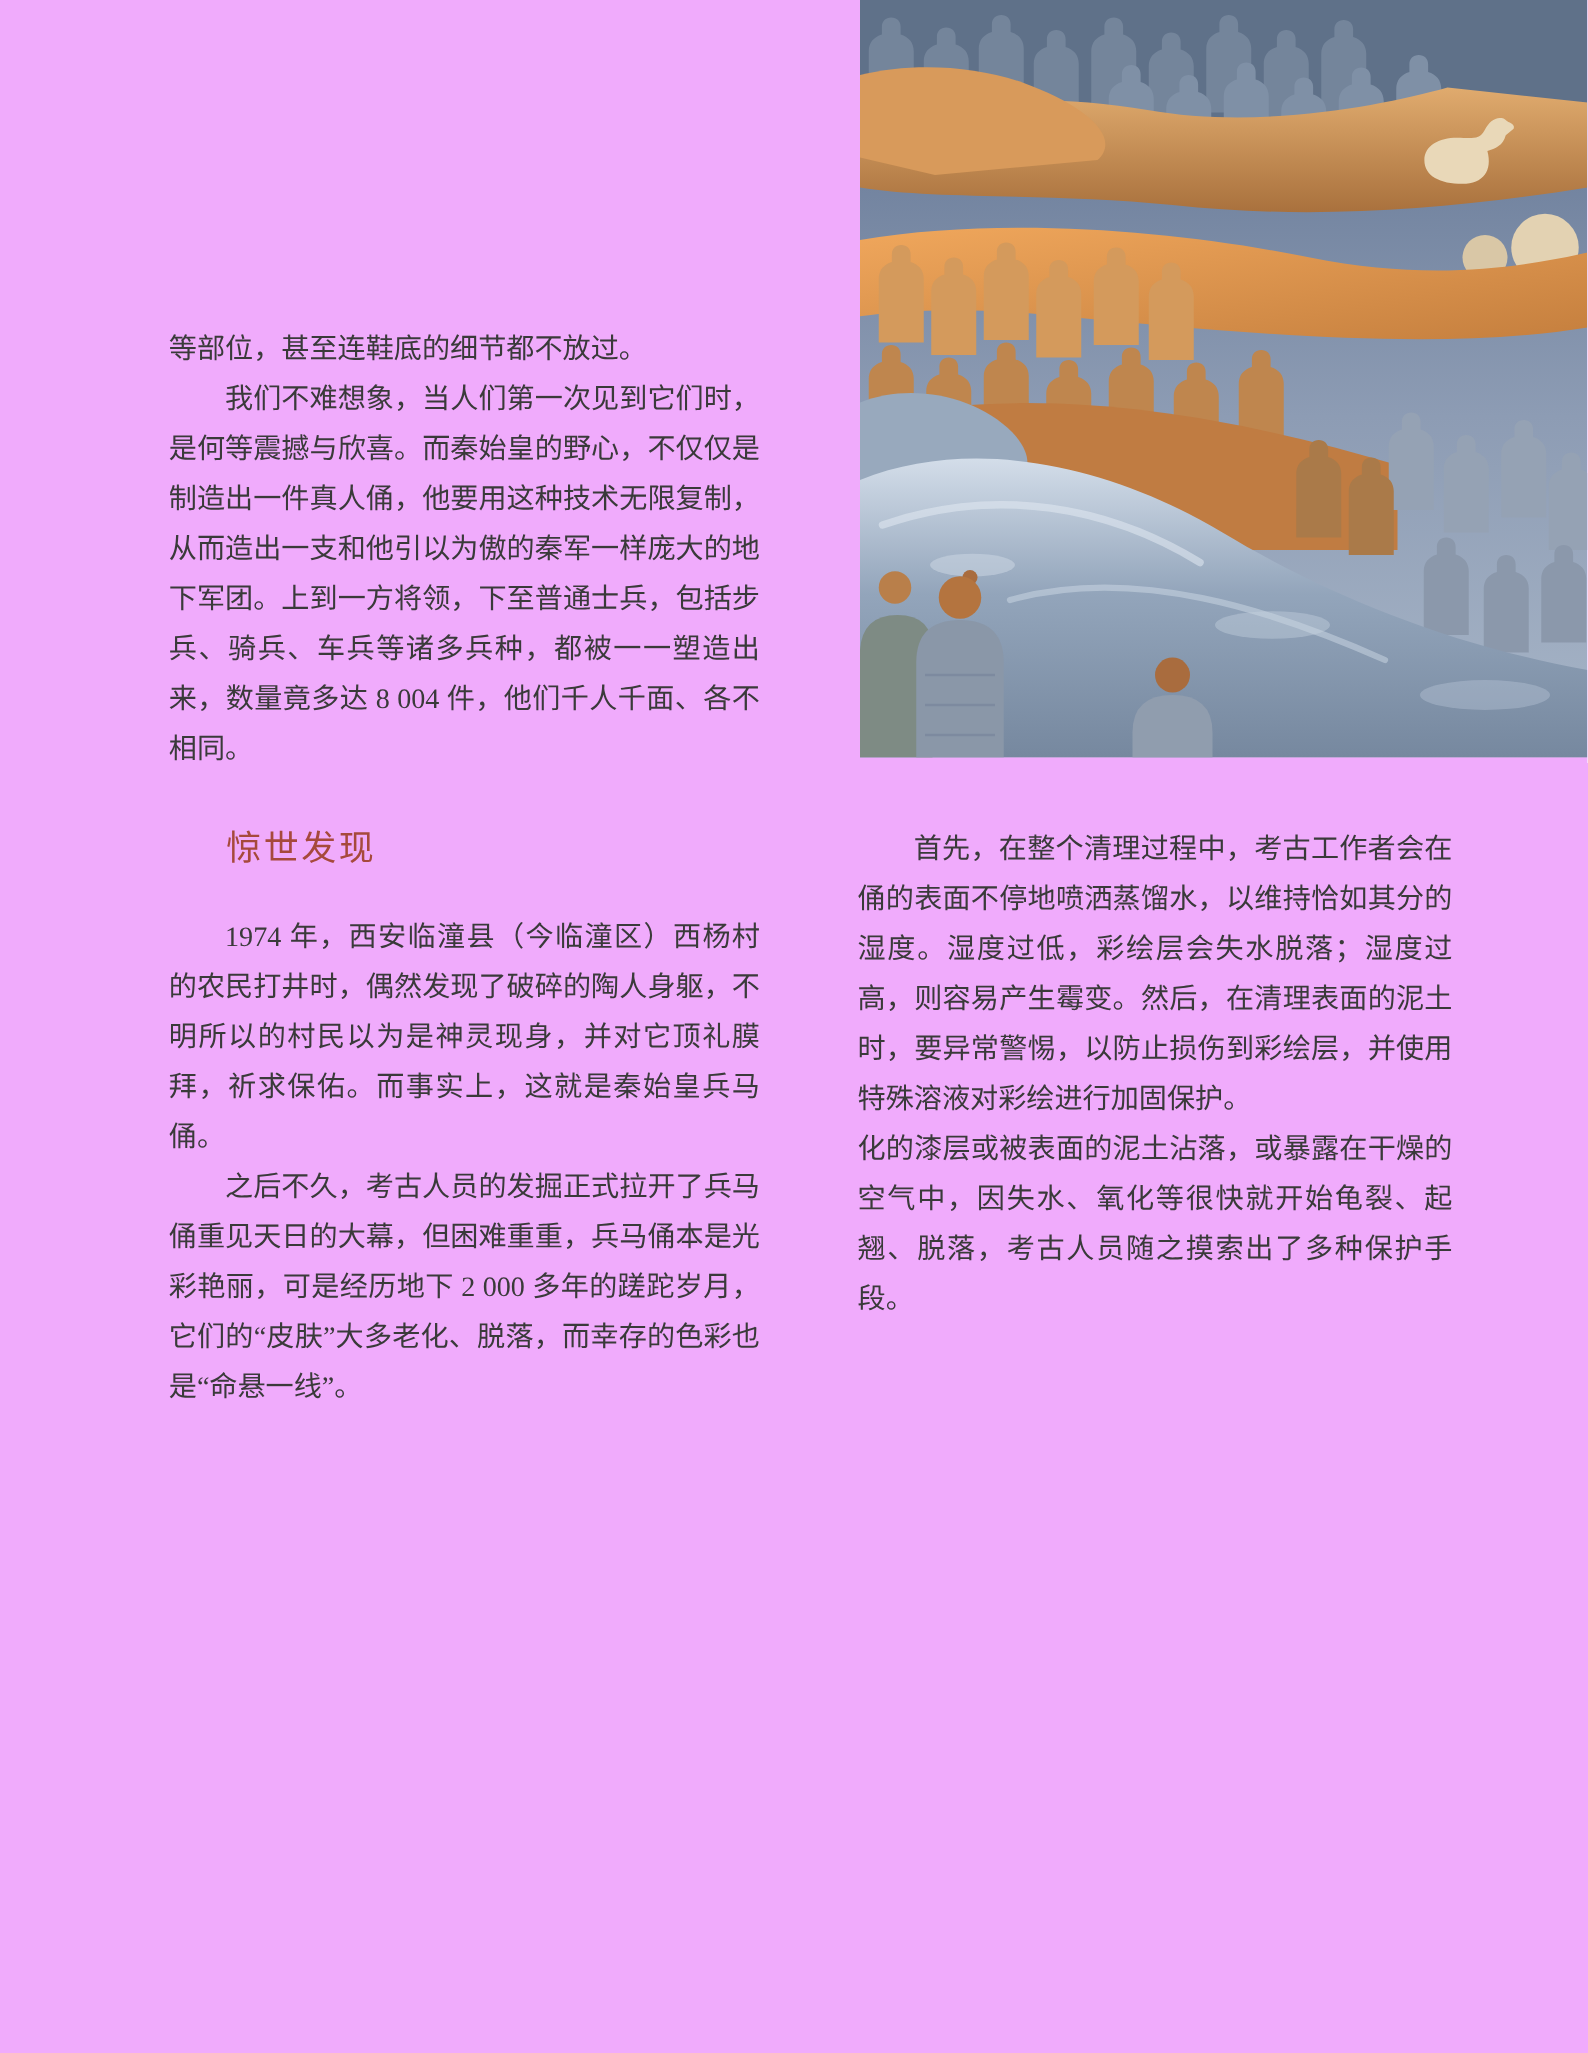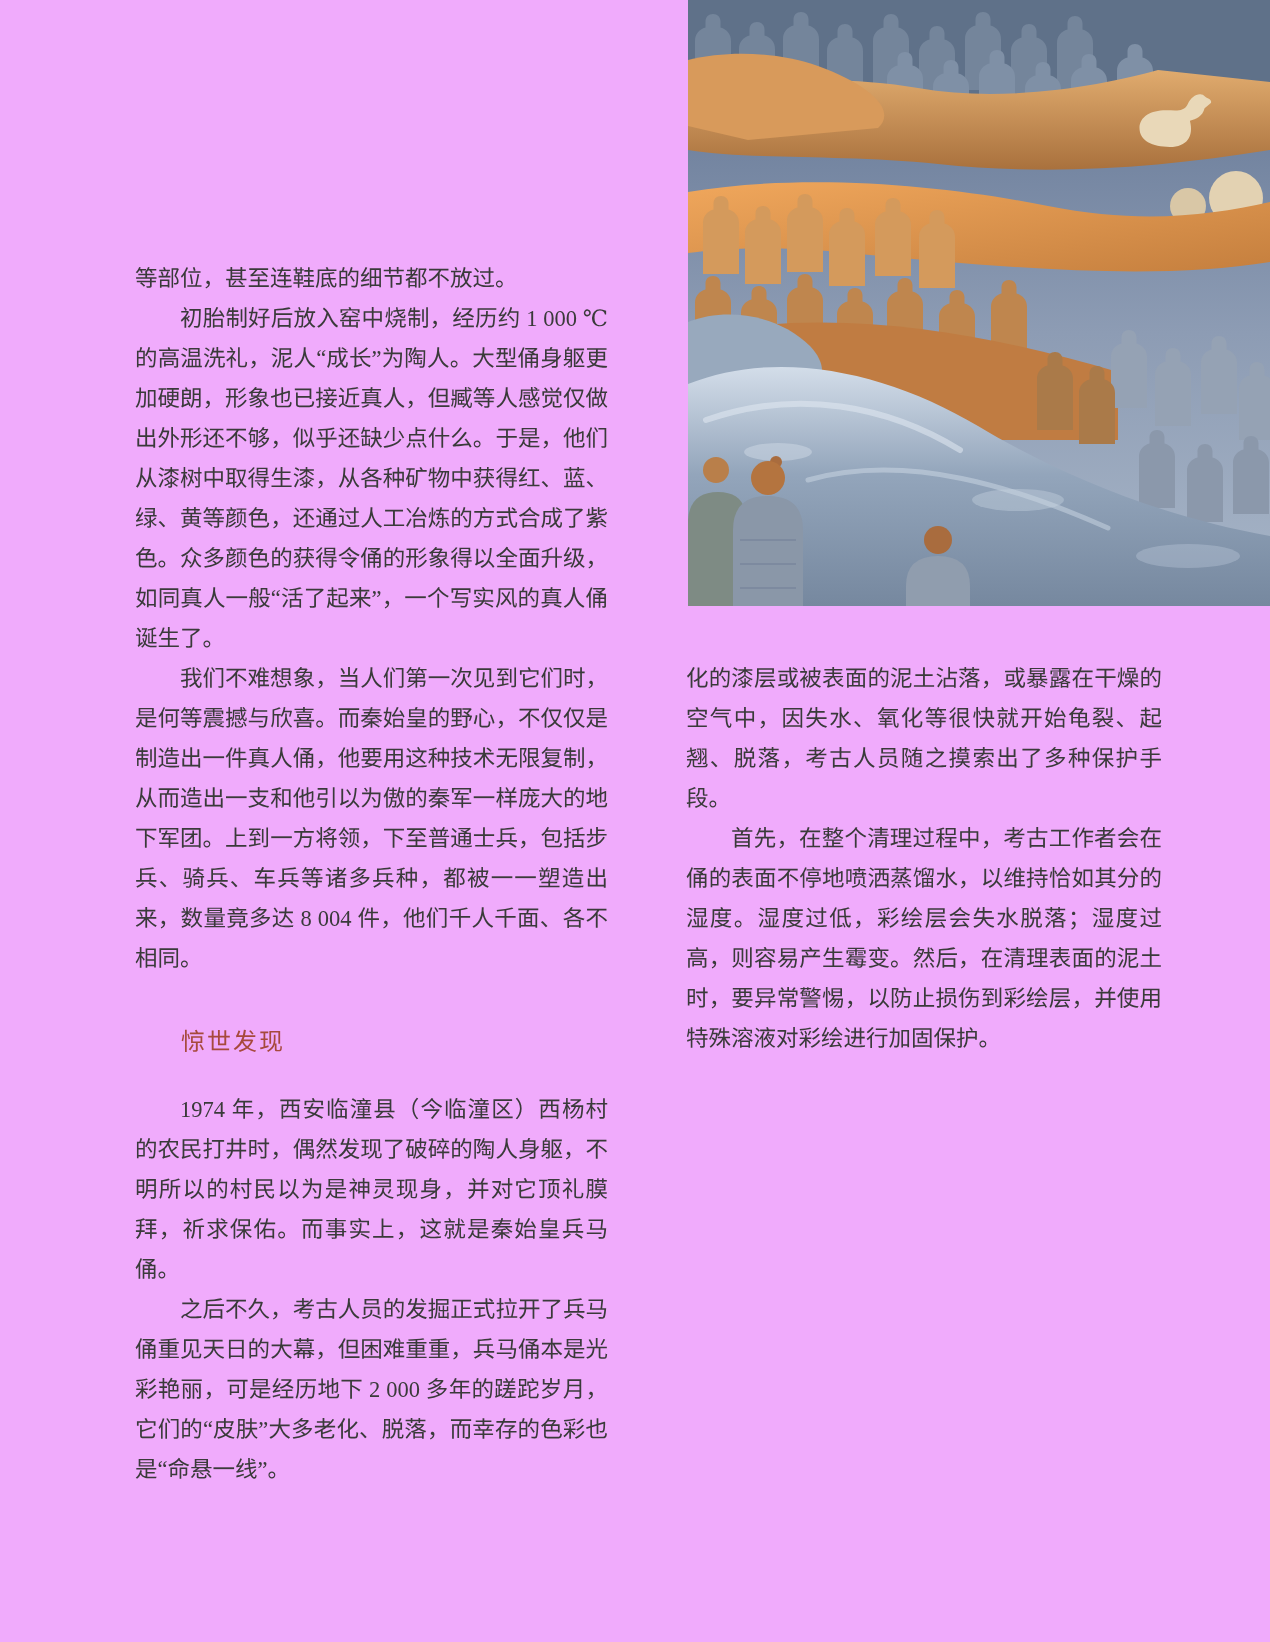--- a/index.html
+++ b/index.html
@@ -31,23 +31,23 @@
     line-height: 40px;
     text-align: justify;
   }
   .col-left  { left: 135px; top: 259px; width: 473px; }
   .col-right { left: 686px; top: 659px; width: 476px; }
 
   .para { margin: 0; text-indent: 2em; }
   .para.no-indent { text-indent: 0; }
 
   .heading {
-    font-family: Liberation Serif, serif;
+    font-family: Liberation Mono, monospace;
     font-weight: normal;
-    font-size: 24px;
+    font-size: 28px;
     line-height: 34px;
     color: #a6493c;
     margin: 46px 0 31px 0;
     padding-left: 46px;
     text-indent: 0;
     letter-spacing: 2px;
   }
 
   .endmark {
     display: inline-block;
@@ -190,27 +190,26 @@
         <path d="M45 606 L45 530 Q45 496 80 496 Q115 496 115 530 L115 606 Z" fill="#8a97a8"></path>
         <path d="M52 540 H108 M52 564 H108 M52 588 H108" stroke="#76839a" stroke-width="2" opacity="0.6"></path>
         <circle cx="250" cy="540" r="14" fill="#a96c3e"></circle>
         <path d="M218 606 L218 586 Q218 556 250 556 Q282 556 282 586 L282 606 Z" fill="#909dae"></path>
       </g>
     </svg>
   </figure>
 
   <section class="col col-left">
     <p class="para no-indent">等部位，甚至连鞋底的细节都不放过。</p>
-    <p class="para">初胎制好后放入窑中烧制，经历约 1 000 ℃的高温洗礼，泥人“成长”为陶人。大型俑身躯更加硬朗，形象也已接近真人，但臧等人感觉仅做出外形还不够，似乎还缺少点什么。于是，他们从漆树中取得生漆，从各种矿物中获得红、蓝、绿、黄等颜色，还通过人工冶炼的方式合成了紫色。众多颜色的获得令俑的形象得以全面升级，如同真人一般“活了起来”，一个写实风的真人俑诞生了。</p>
     <p class="para">我们不难想象，当人们第一次见到它们时，是何等震撼与欣喜。而秦始皇的野心，不仅仅是制造出一件真人俑，他要用这种技术无限复制，从而造出一支和他引以为傲的秦军一样庞大的地下军团。上到一方将领，下至普通士兵，包括步兵、骑兵、车兵等诸多兵种，都被一一塑造出来，数量竟多达 8 004 件，他们千人千面、各不相同。</p>
 
     <h2 class="heading">惊世发现</h2>
 
     <p class="para">1974 年，西安临潼县（今临潼区）西杨村的农民打井时，偶然发现了破碎的陶人身躯，不明所以的村民以为是神灵现身，并对它顶礼膜拜，祈求保佑。而事实上，这就是秦始皇兵马俑。</p>
     <p class="para">之后不久，考古人员的发掘正式拉开了兵马俑重见天日的大幕，但困难重重，兵马俑本是光彩艳丽，可是经历地下 2 000 多年的蹉跎岁月，它们的“皮肤”大多老化、脱落，而幸存的色彩也是“命悬一线”。</p>
   </section>
 
   <section class="col col-right">
+    <p class="para">首先，在整个清理过程中，考古工作者会在俑的表面不停地喷洒蒸馏水，以维持恰如其分的湿度。湿度过低，彩绘层会失水脱落；湿度过高，则容易产生霉变。然后，在清理表面的泥土时，要异常警惕，以防止损伤到彩绘层，并使用特殊溶液对彩绘进行加固保护。</p>
     <p class="para no-indent">化的漆层或被表面的泥土沾落，或暴露在干燥的空气中，因失水、氧化等很快就开始龟裂、起翘、脱落，考古人员随之摸索出了多种保护手段。</p>
-    <p class="para">首先，在整个清理过程中，考古工作者会在俑的表面不停地喷洒蒸馏水，以维持恰如其分的湿度。湿度过低，彩绘层会失水脱落；湿度过高，则容易产生霉变。然后，在清理表面的泥土时，要异常警惕，以防止损伤到彩绘层，并使用特殊溶液对彩绘进行加固保护。</p>
   </section>
 
 </div>
 
 </body></html>

